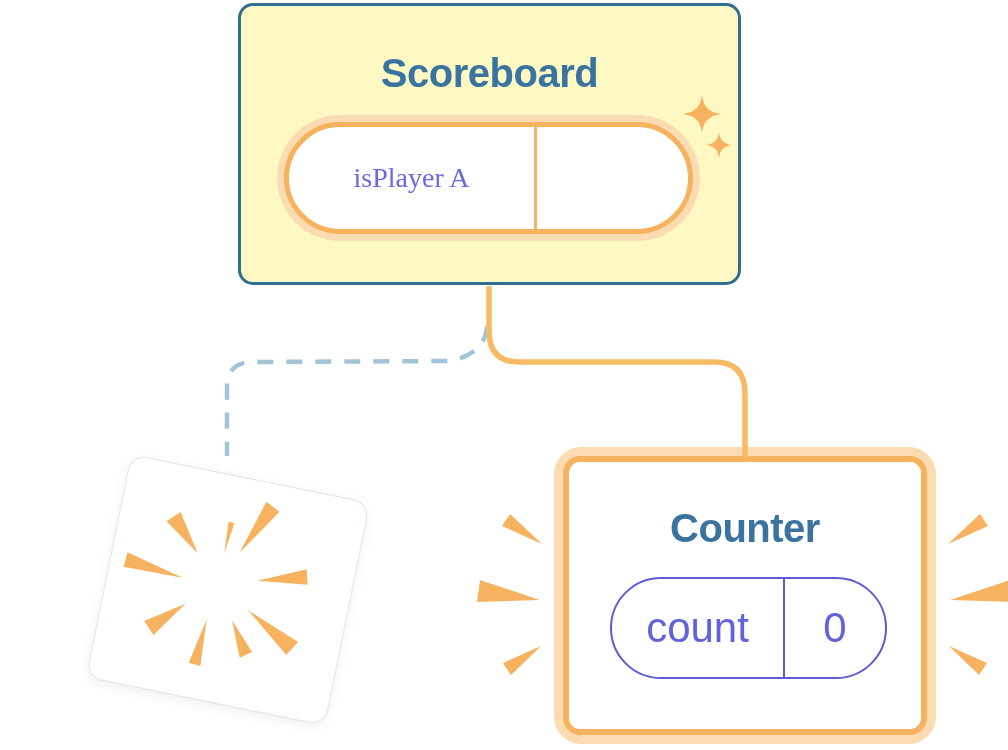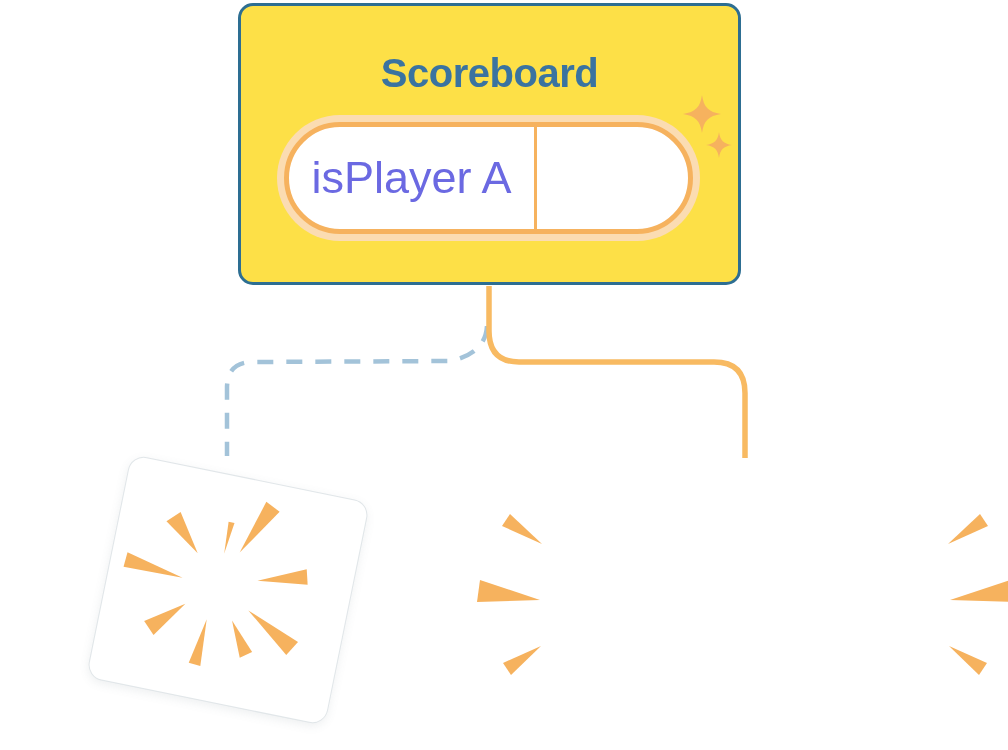--- a/index.html
+++ b/index.html
@@ -8,35 +8,35 @@
     background:#ffffff;
     font-family:"Liberation Sans","DejaVu Sans",sans-serif;
   }
   
   .card-title{
     text-align:center;font-size:40px;font-weight:600;letter-spacing:-0.5px;
     color:#3a73a0;
   }
   .scoreboard-card{
     position:absolute;left:238px;top:3px;width:503px;height:282px;
-    box-sizing:border-box;background:#fde047;border:3px solid #2d6e92;
+    box-sizing:border-box;background:#fef9c3;border:3px solid #2d6e92;
     border-radius:15px;
   }
   .scoreboard-card .card-title{margin-top:45px;}
   .pill-glow{
     position:absolute;left:36px;top:109px;width:423px;height:126px;
     box-sizing:border-box;background:#fbdcb2;border-radius:63px;padding:7px;
   }
   .pill{
     box-sizing:border-box;width:100%;height:100%;background:#ffffff;
     display:flex;align-items:stretch;overflow:hidden;
   }
   .pill-orange{border:5px solid #f6b25e;border-radius:56px;}
   .pill-cell{display:flex;align-items:center;justify-content:center;}
-  .pill-orange .pill-cell{font-size:45px;}
+  .pill-orange .pill-cell{font-size:28px;font-family:Liberation Serif, serif;}
   .cell-label{flex:0 0 245px;color:#6b69e2;}
   .cell-value{flex:1;color:#5a58d8;font-weight:700;}
   .divider-orange{flex:0 0 3px;background:#f6b25e;}
   
   .counter-glow{
     position:absolute;left:554px;top:447px;width:382px;height:297px;
     box-sizing:border-box;background:#fbdcb2;border-radius:27px;padding:9px;
   }
   .counter-inner{
     position:relative;box-sizing:border-box;width:100%;height:100%;
@@ -90,20 +90,30 @@
         <polygon points="160,102 210,96 206,81"></polygon>
         <polygon points="86,114 26,115 27,100"></polygon>
         <polygon points="157,133 203,169 212,154"></polygon>
         <polygon points="143,146 158,181 169,173"></polygon>
         <polygon points="118,150 109,196 121,197"></polygon>
         <polygon points="94,139 57,164 69,176"></polygon>
       </g>
     </svg>
   </div>
 
+  <div class="counter-glow">
+    <div class="counter-inner">
+      <div class="card-title">Counter</div>
+      <div class="pill-purple">
+        <div class="pill-cell cell-label">count</div>
+        <div class="divider-purple"></div>
+        <div class="pill-cell cell-value">0</div>
+      </div>
+    </div>
+  </div>
 
   <svg class="overlay" viewBox="0 0 1008 750" aria-hidden="true">
 
     <path d="M487,326 C486,344 474,356 450,361 L253,362 Q227,362 227,388 L227,456" fill="none" stroke="#a3c3d9" stroke-width="4.5" stroke-dasharray="16 13"></path>
 
     <path d="M489,286 L489,331 Q489,362 519,362 L714,362 Q745,362 745,393 L745,458" fill="none" stroke="#f8ba62" stroke-width="5.5" stroke-linecap="butt"></path>
 
     <path d="M702,95 C703.9,107.35 708.35,111.9 721,114 C708.35,116.1 703.9,120.65 702,133 C700.1,120.65 695.65,116.1 683,114 C695.65,111.9 700.1,107.35 702,95 Z" fill="#f6b25e"></path>
     <path d="M719,132 C720.3,140.45 723.45,143.7 732,145 C723.45,146.3 720.3,149.55 719,158 C717.7,149.55 714.55,146.3 706,145 C714.55,143.7 717.7,140.45 719,132 Z" fill="#f6b25e"></path>
 

